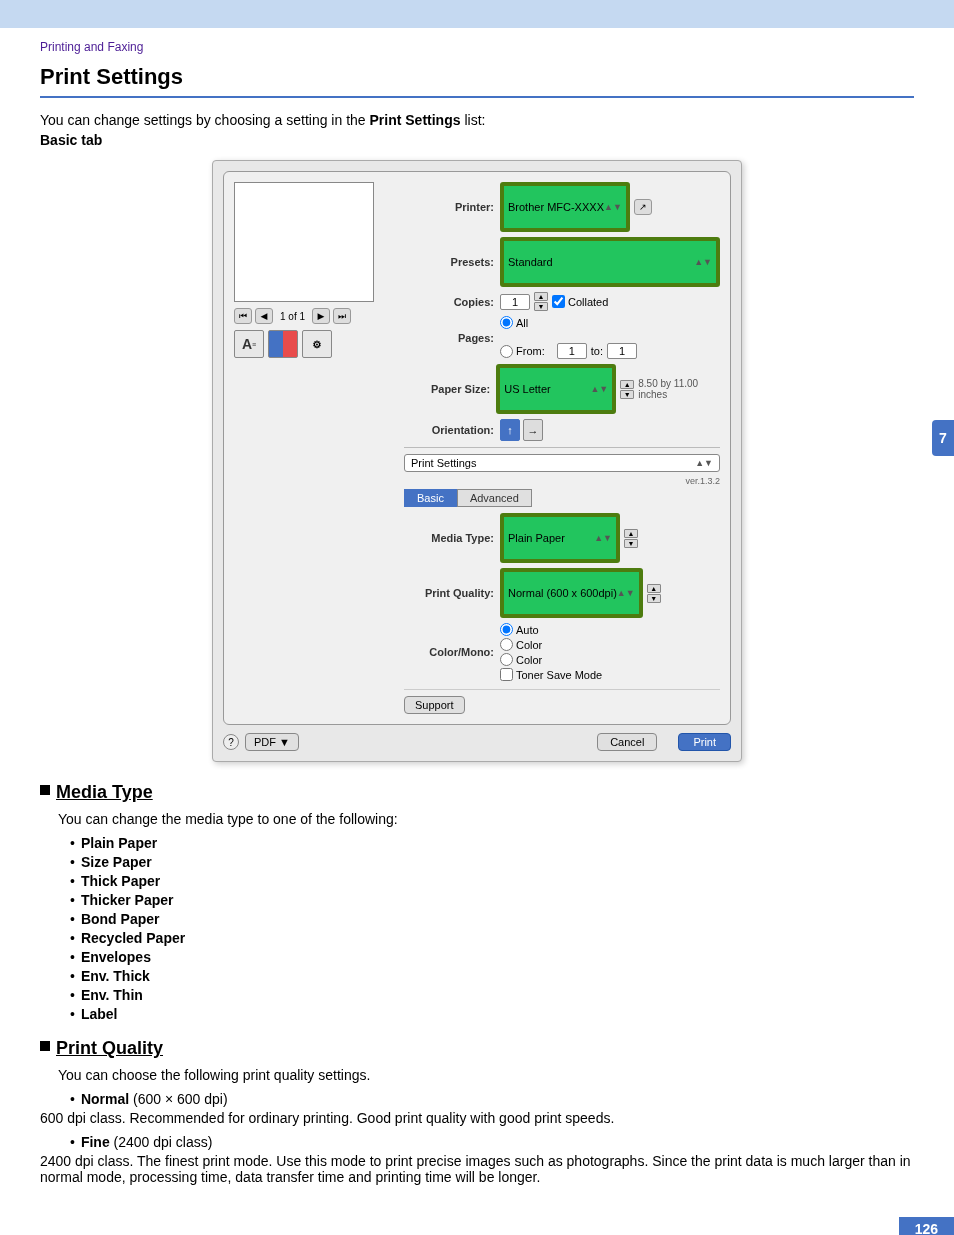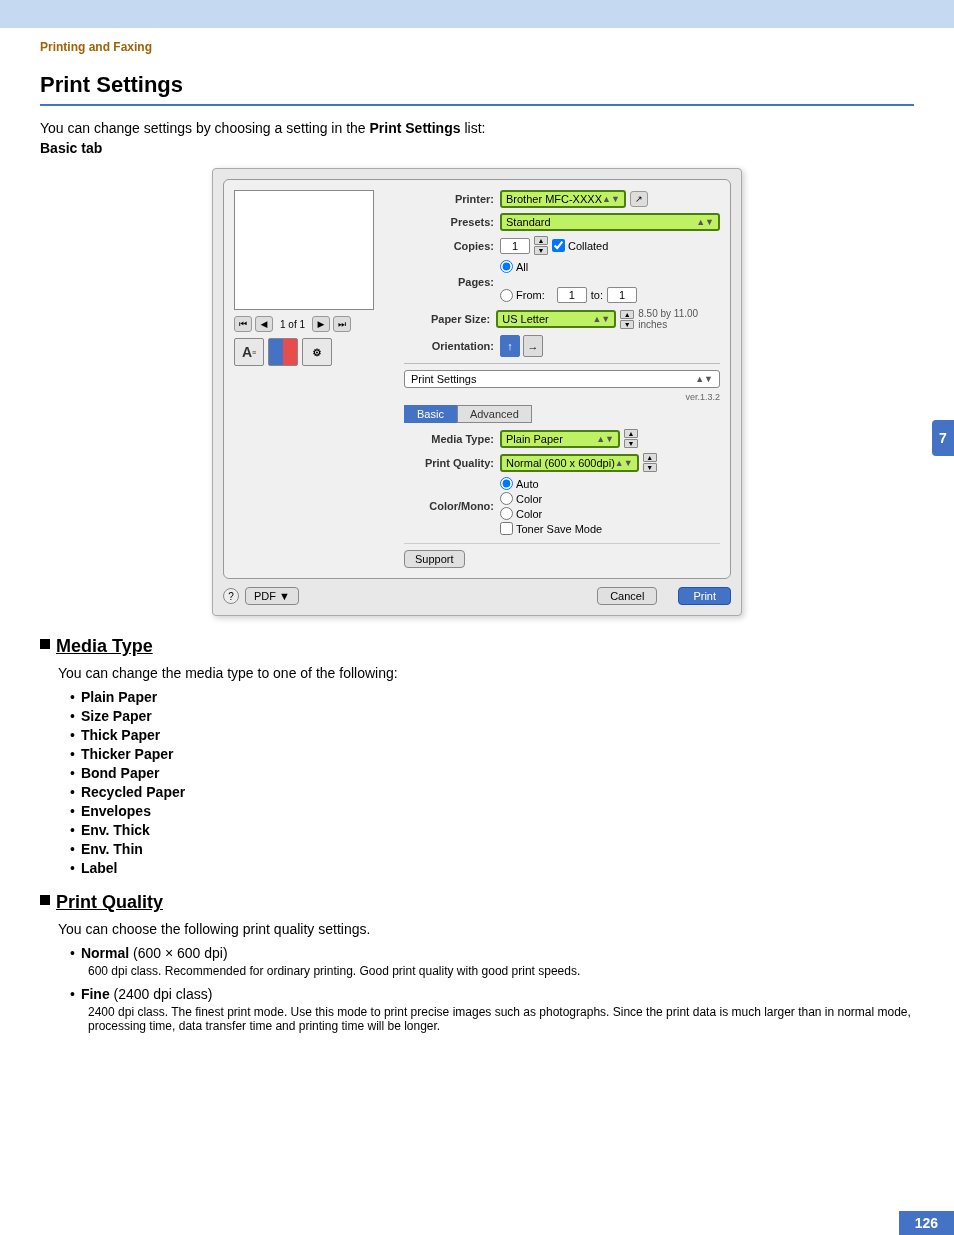--- a/index.html
+++ b/index.html
@@ -19,23 +19,22 @@
       width: 100%;
     }
 
     .page-container {
       padding: 12px 40px 40px 40px;
       position: relative;
     }
 
     .breadcrumb {
       font-size: 12px;
-      color: #a16207;
-      margin-bottom: 18px;
-      font-weight: bold;
+      color: #4c1d95;
+      margin-bottom: 10px;
     }
 
     .section-title {
       font-size: 22px;
       font-weight: bold;
       color: #000;
       border-bottom: 2px solid #4472c4;
       padding-bottom: 6px;
       margin-bottom: 14px;
     }
@@ -156,24 +155,24 @@
       font-weight: bold;
     }
 
     .field-control {
       display: flex;
       align-items: center;
       gap: 4px;
     }
 
     .select-box {
-      background: #bef264;
-      border: 2px solid #4d7c0f;
+      background: #22c55e;
+      border: 4px solid #4d7c0f;
       border-radius: 3px;
-      padding: 1px 4px;
+      padding: 15px 4px;
       font-size: 11px;
       display: flex;
       align-items: center;
       justify-content: space-between;
       min-width: 120px;
     }
 
     .select-arrow {
       font-size: 9px;
       color: #555;
@@ -403,23 +402,22 @@
       font-size: 14px;
       color: #000;
       flex-shrink: 0;
     }
 
     .list-bold {
       font-weight: bold;
     }
 
     .sub-item-desc {
-      margin-left: 48px;
       margin-bottom: 8px;
-      font-size: 12px;
+      font-size: 14px;
     }
 
     
     .side-tab {
       position: absolute;
       right: 0;
       top: 420px;
       background: #4472c4;
       color: white;
       width: 22px;

